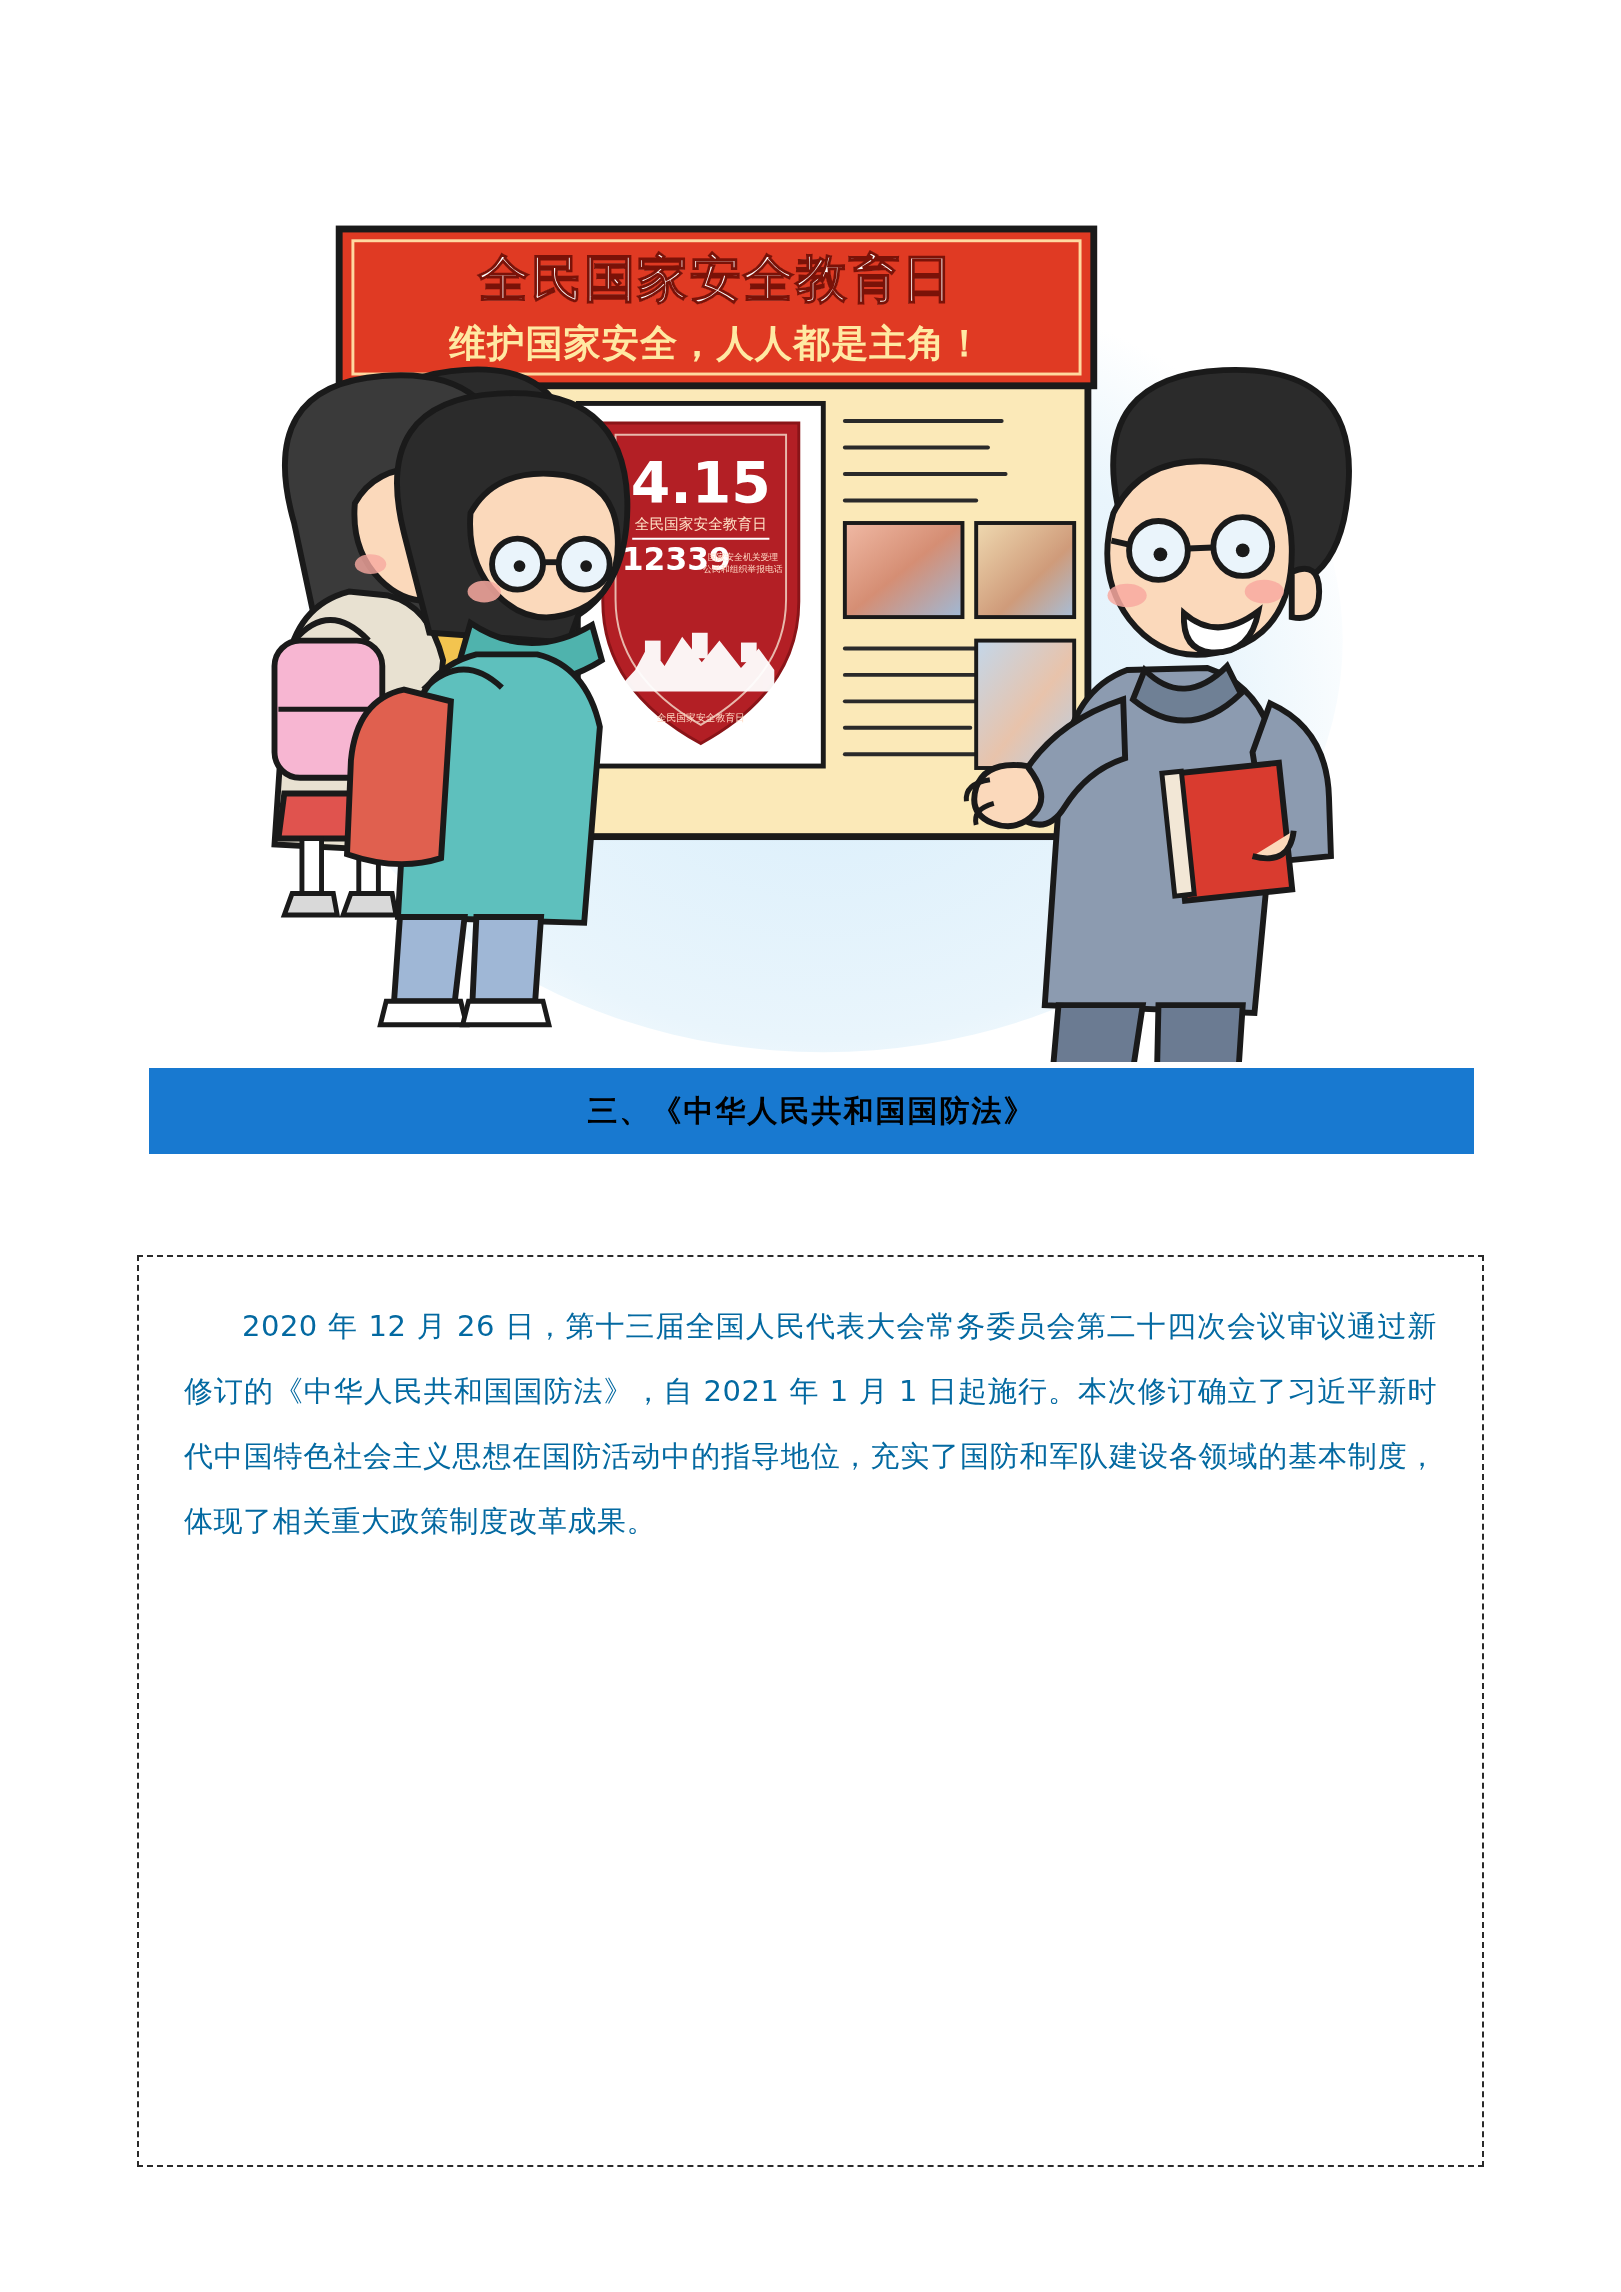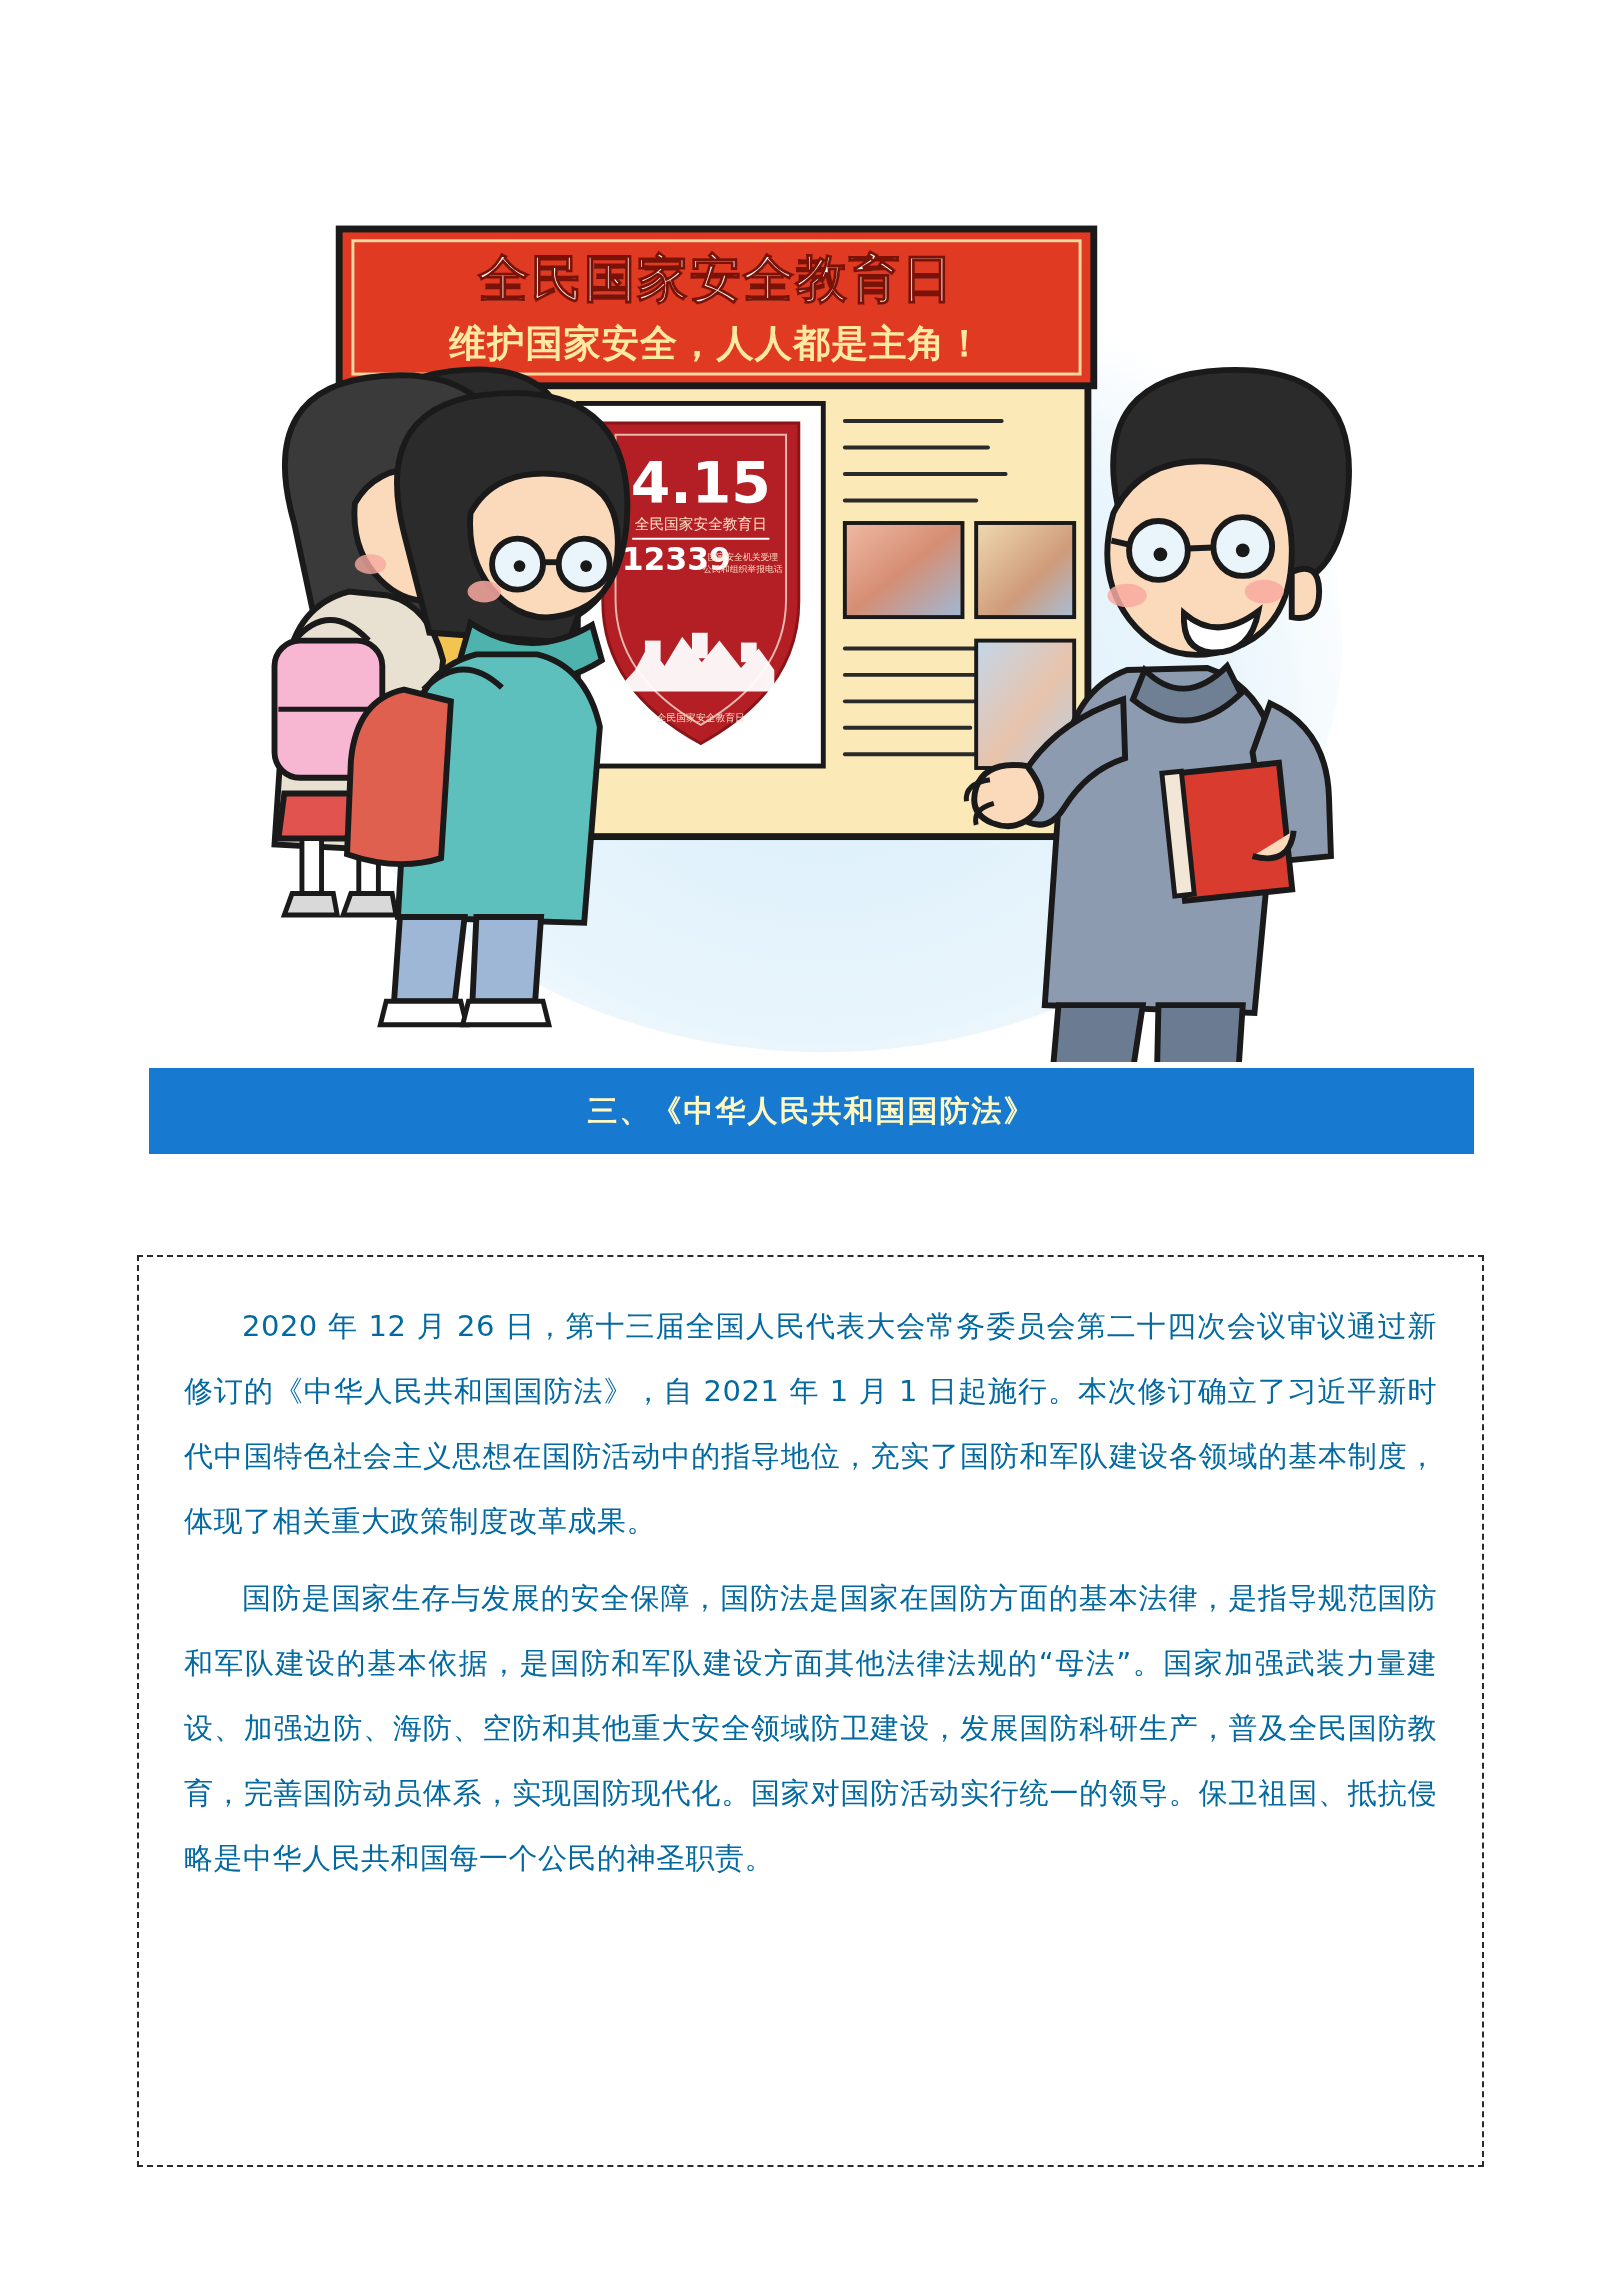--- a/index.html
+++ b/index.html
@@ -31,21 +31,21 @@
     left: 149px;
     top: 1068px;
     width: 1325px;
     height: 86px;
     background: #1879d0;
     display: flex;
     align-items: center;
     justify-content: center;
   }
   .section-bar-text {
-    color: #fef9c3;
+    color: #000000;
     font-size: 30px;
     font-weight: bold;
     letter-spacing: 2px;
     font-family: "DejaVu Sans", "Liberation Sans", sans-serif;
   }
 
   
   .body-box {
     position: absolute;
     left: 137px;
@@ -265,15 +265,14 @@
     </g>
   </svg>
 </div>
 
 <div class="section-bar">
   <span class="section-bar-text">三、《中华人民共和国国防法》</span>
 </div>
 
 <div class="body-box">
   <p class="para">2020 年 12 月 26 日，第十三届全国人民代表大会常务委员会第二十四次会议审议通过新修订的《中华人民共和国国防法》，自 2021 年 1 月 1 日起施行。本次修订确立了习近平新时代中国特色社会主义思想在国防活动中的指导地位，充实了国防和军队建设各领域的基本制度，体现了相关重大政策制度改革成果。</p>
-  <p class="para">国防是国家生存与发展的安全保障，国防法是国家在国防方面的基本法律，是指导规范国防和军队建设的基本依据，是国防和军队建设方面其他法律法规的“母法”。国家加强武装力量建设、加强边防、海防、空防和其他重大安全领域防卫建设，发展国防科研生产，普及全民国防教育，完善国防动员体系，实现国防现代化。国家对国防活动实行统一的领导。保卫祖国、抵抗侵略是中华人民共和国每一个公民的神圣职责。</p>
 </div>
 
 
 </body></html>

